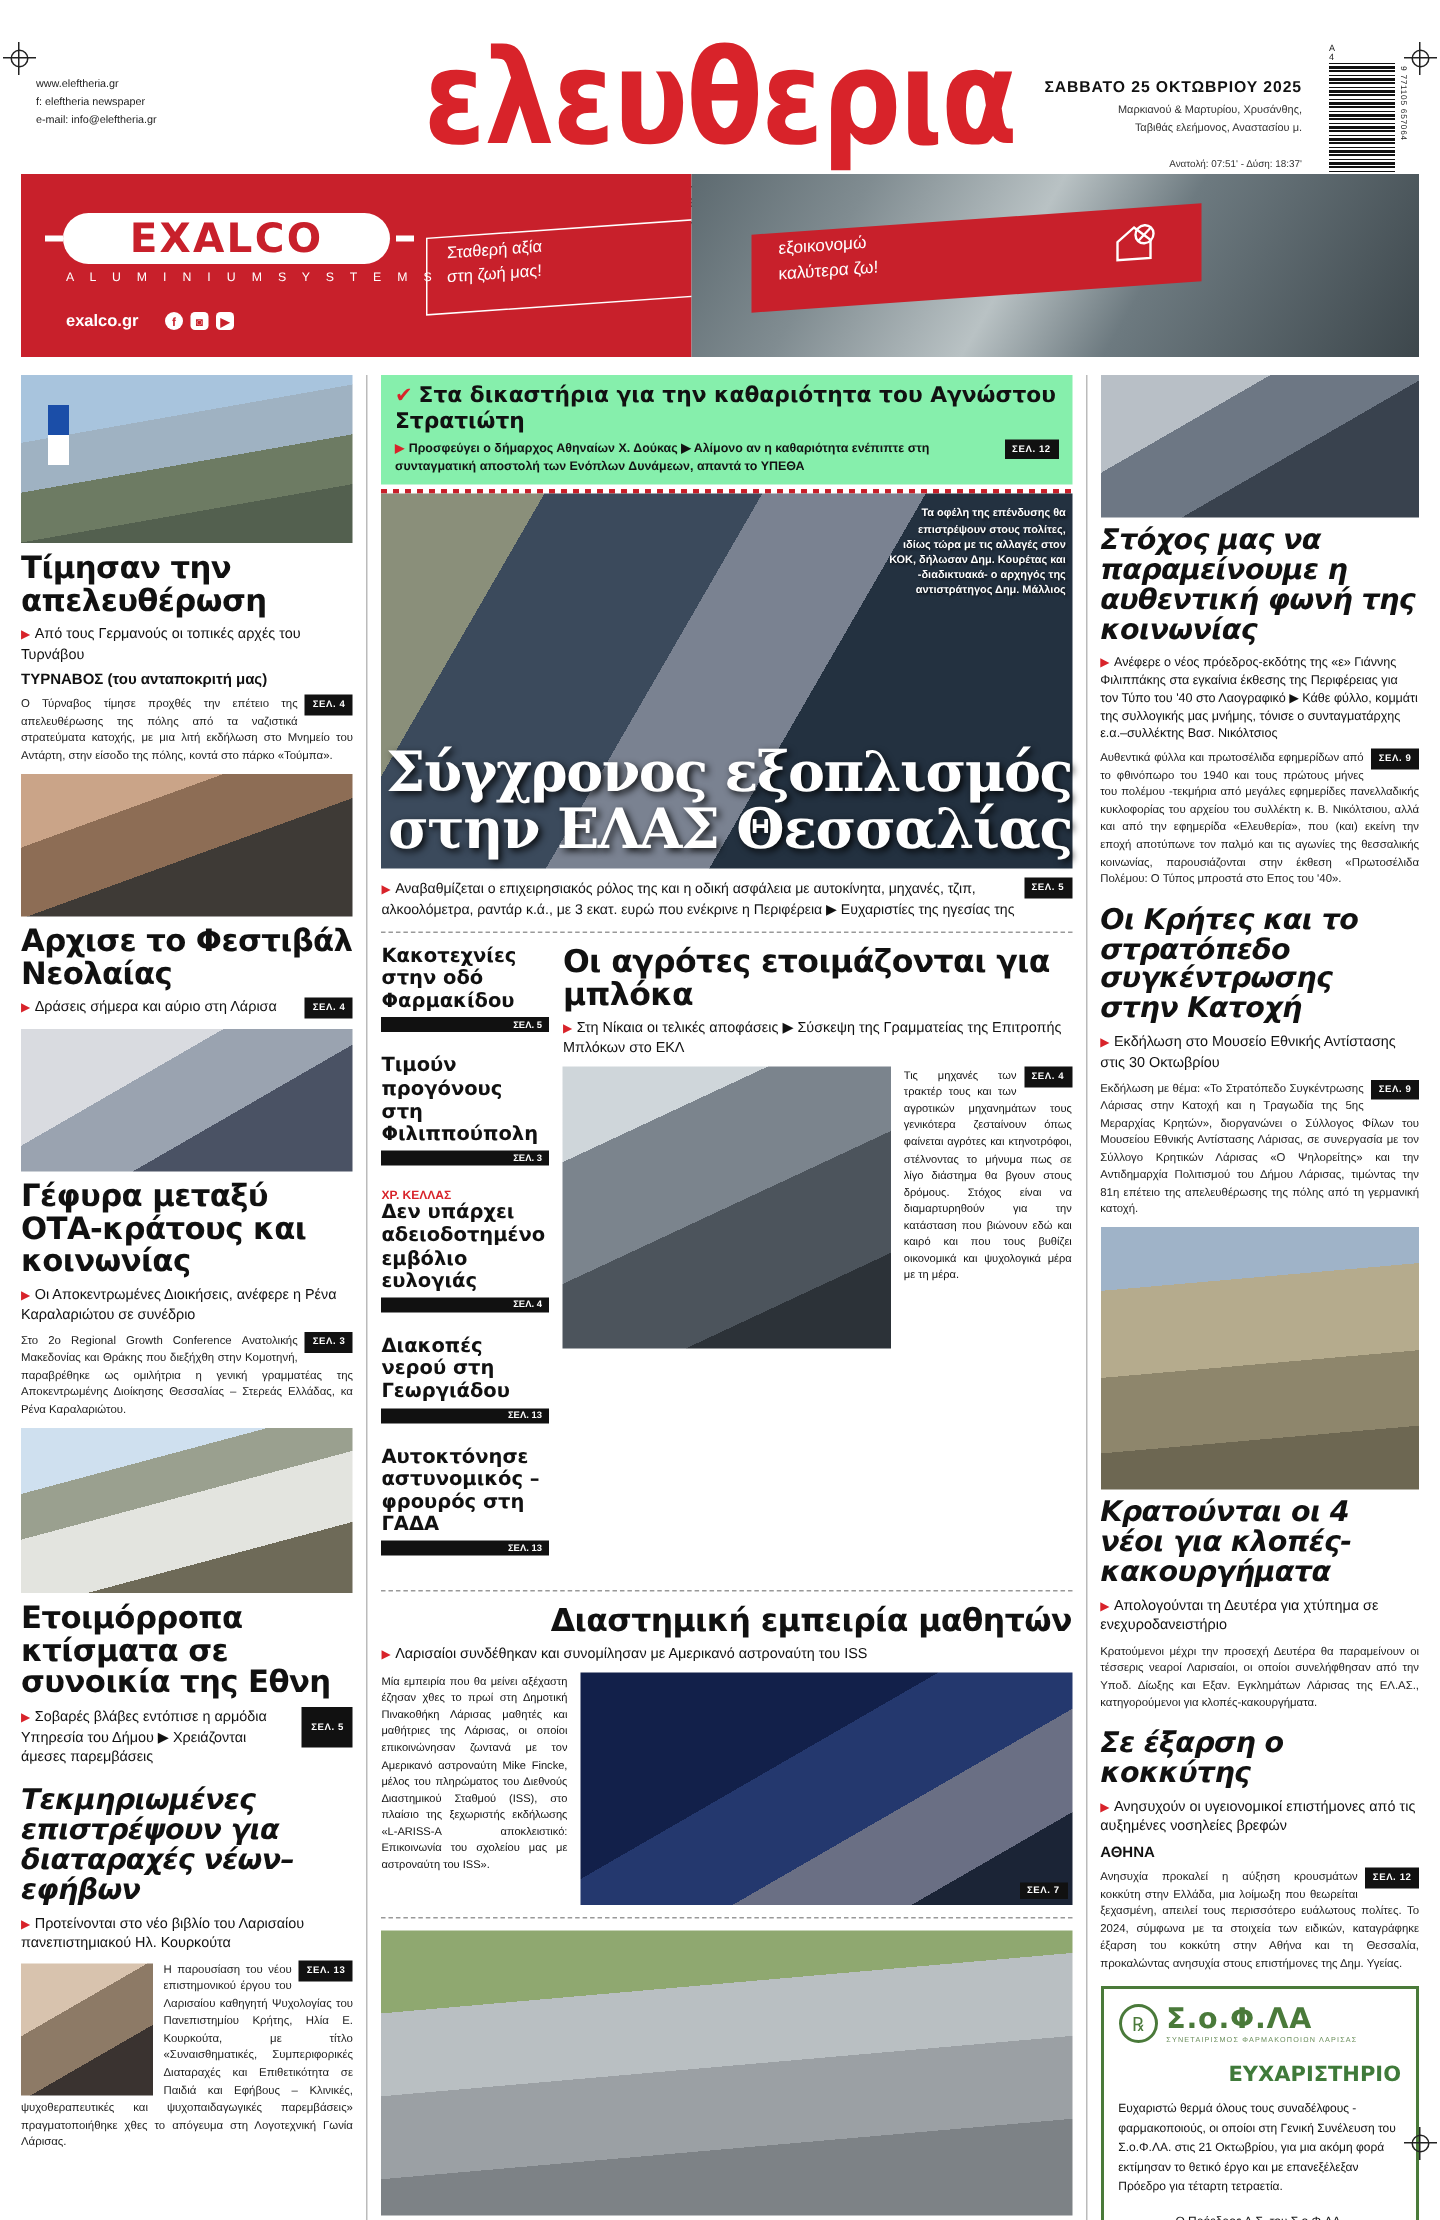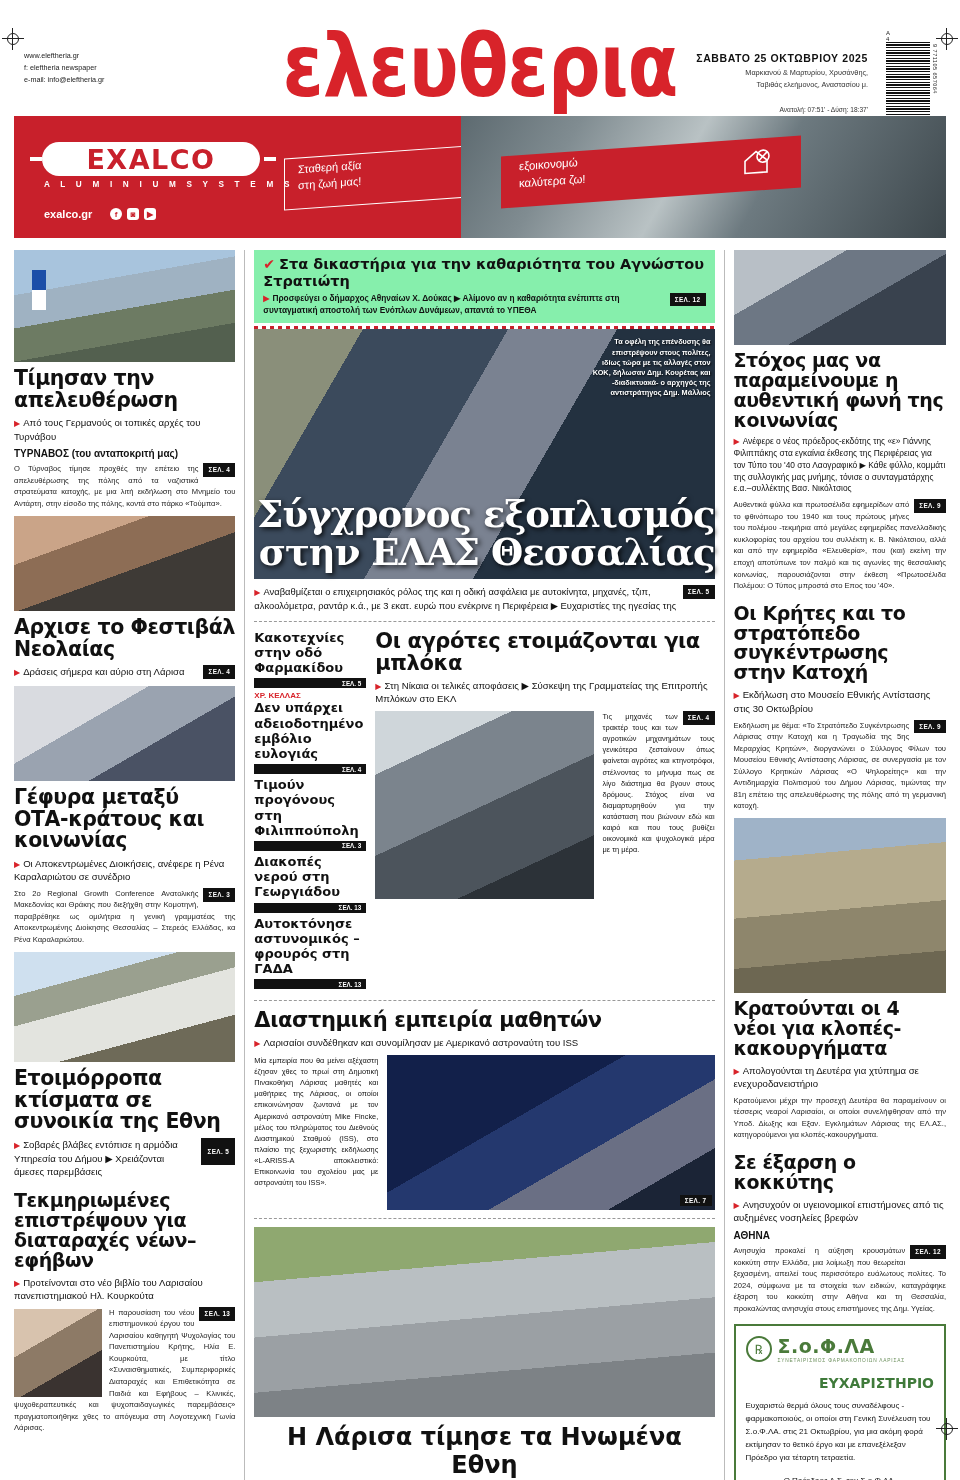--- a/index.html
+++ b/index.html
@@ -62,21 +62,21 @@
   .ad-photo { flex: 1; position: relative;
     background: linear-gradient(120deg,#5d6a70 0%, #808c91 22%, #b9c2c4 45%, #6d7a80 62%, #3d474c 100%); }
   .exalco-logo {
     position: absolute; left: 28px; top: 26px; width: 218px; height: 34px;
     background: #fff; border-radius: 17px; display: flex; align-items: center; justify-content: center;
   }
   .exalco-logo span { color: #c8202b; font-weight: bold; font-size: 27px; letter-spacing: 1.5px;
                       font-family: "DejaVu Sans", sans-serif; }
   .exalco-dash { position: absolute; top: 41px; width: 12px; height: 4px; background: #fff; }
   .exalco-sub { position: absolute; left: 30px; top: 64px; color: #fff; font-size: 8.2px;
-                letter-spacing: 4.2px; font-weight: bold; }
+                letter-spacing: 4.2px; font-weight: normal; }
   .exalco-url { position: absolute; left: 30px; top: 92px; color: #fff; font-size: 11px; font-weight: bold; }
   .exalco-social { position: absolute; left: 96px; top: 92px; display: flex; gap: 5px; align-items: center; }
   .soc { width: 12px; height: 12px; background: #fff; border-radius: 3px; color: #c8202b;
          font-size: 8px; display: flex; align-items: center; justify-content: center; font-weight: bold; }
   .soc.circle { border-radius: 50%; }
   .ad-tilt {
     position: absolute; left: 270px; top: 36px; width: 185px; height: 52px;
     border: 1.5px solid #fff; transform: skewY(-4deg); color: #fff;
   }
   .ad-tilt-txt { position: absolute; left: 284px; top: 44px; color: #fff;
@@ -122,21 +122,21 @@
      linear-gradient(175deg,#8fa870 0 24%, #b9bfc2 24% 48%, #9ba0a4 48% 72%, #7d8286 72% 100%); }
   .ph-rt-top { height: 95px; background:
      linear-gradient(150deg,#b8bfc6 0 30%, #6d7784 30% 58%, #39424e 58% 100%); }
   .ph-crete { height: 175px; background:
      linear-gradient(175deg,#9fb3c8 0 22%, #b5ab8d 22% 52%, #8e866c 52% 78%, #6d6752 78% 100%); }
 
   
   h2.hl { font-family: "DejaVu Sans", sans-serif; font-weight: bold; line-height: 1.05;
           letter-spacing: -0.4px; margin: 6px 0 5px; }
   .hl-lg { font-size: 20.5px; }
-  .hl-md { font-size: 19px; }
+  .hl-md { font-size: 19px; font-style: italic; }
   .sub { font-size: 9.6px; line-height: 1.42; color: #111; }
   .tri { color: #d8232a; font-size: 8px; margin-right: 3px; }
   .body-txt { font-size: 7.6px; line-height: 1.52; text-align: justify; color: #222; margin-top: 4px; }
   .kicker { font-size: 10px; font-weight: bold; margin-top: 5px; }
   .kicker-red { color: #d8232a; font-size: 8px; font-weight: bold; }
   .sel { display: inline-block; background: #111; color: #fff; font-size: 6.4px; font-weight: bold;
          padding: 2px 5px; letter-spacing: .4px; vertical-align: middle; }
   .sel-fr { float: right; margin-left: 5px; }
   .hr-d { border: 0; border-top: 1px dashed #999; margin: 8px 0; }
 
@@ -154,21 +154,21 @@
     font-size: 37px; line-height: 1.02; letter-spacing: -1px;
     text-shadow: 2px 2px 5px rgba(0,0,0,.85); }
   .photo-note { position: absolute; right: 4px; top: 8px; width: 118px; color: #fff;
     font-size: 7.3px; line-height: 1.4; text-align: right; font-weight: bold;
     text-shadow: 1px 1px 2px rgba(0,0,0,.9); }
 
   .mid-sub { font-size: 9.4px; line-height: 1.45; margin-top: 6px; }
 
   
   .briefs { width: 112px; }
-  .brief { margin-bottom: 3px; }
+  .brief { margin-bottom: 15px; }
   .brief h4 { font-family:"DejaVu Sans", sans-serif; font-size: 13px; font-weight: bold; line-height: 1.17; }
   .brief .selbar { background:#111; color:#fff; text-align:right; padding:1.5px 5px; margin-top:3px;
                    font-size:6.3px; font-weight:bold; }
   .two-col { display: flex; gap: 9px; }
   .farm-body { width: 112px; font-size: 7.4px; line-height: 1.5; text-align: justify; }
 
   .sp-body { width: 124px; font-size: 7.4px; line-height: 1.5; text-align: justify; }
 
   .un-title { font-family:"DejaVu Sans", sans-serif; font-size: 24px; font-weight: bold;
               text-align: center; margin-top: 6px; }
@@ -340,27 +340,27 @@
 
       <hr class="hr-d">
 
       <div class="two-col">
         <div class="briefs">
           <div class="brief">
             <h4>Κακοτεχνίες στην οδό Φαρμακίδου</h4>
             <div class="selbar">ΣΕΛ. 5</div>
           </div>
           <div class="brief">
+            <h4>Τιμούν προγόνους στη Φιλιππούπολη</h4>
+            <div class="selbar">ΣΕΛ. 3</div>
+          </div>
+          <div class="brief">
             <div class="kicker-red">ΧΡ. ΚΕΛΛΑΣ</div>
             <h4>Δεν υπάρχει αδειοδοτημένο εμβόλιο ευλογιάς</h4>
             <div class="selbar">ΣΕΛ. 4</div>
-          </div>
-          <div class="brief">
-            <h4>Τιμούν προγόνους στη Φιλιππούπολη</h4>
-            <div class="selbar">ΣΕΛ. 3</div>
           </div>
           <div class="brief">
             <h4>Διακοπές νερού στη Γεωργιάδου</h4>
             <div class="selbar">ΣΕΛ. 13</div>
           </div>
           <div class="brief">
             <h4>Αυτοκτόνησε αστυνομικός –φρουρός στη ΓΑΔΑ</h4>
             <div class="selbar">ΣΕΛ. 13</div>
           </div>
         </div>
@@ -376,21 +376,21 @@
               <span class="sel sel-fr">ΣΕΛ. 4</span>
               <span>Τις μηχανές των τρακτέρ τους και των αγροτικών μηχανημάτων τους γενικότερα ζεσταίνουν όπως φαίνεται αγρότες και κτηνοτρόφοι, στέλνοντας το μήνυμα πως σε λίγο διάστημα θα βγουν στους δρόμους. Στόχος είναι να διαμαρτυρηθούν για την κατάσταση που βιώνουν εδώ και καιρό και που τους βυθίζει οικονομικά και ψυχολογικά μέρα με τη μέρα.</span>
             </div>
           </div>
         </div>
       </div>
 
       <hr class="hr-d">
 
       <div>
-        <h2 class="hl" style="font-size:21px;text-align:left;">Διαστημική εμπειρία μαθητών</h2>
+        <h2 class="hl" style="font-size:21px;text-align:right;">Διαστημική εμπειρία μαθητών</h2>
         <div class="sub"><span class="tri">▶</span><span>Λαρισαίοι συνδέθηκαν και συνομίλησαν με Αμερικανό αστροναύτη του ISS</span></div>
         <div class="two-col" style="margin-top:5px;">
           <div class="sp-body">Μία εμπειρία που θα μείνει αξέχαστη έζησαν χθες το πρωί στη Δημοτική Πινακοθήκη Λάρισας μαθητές και μαθήτριες της Λάρισας, οι οποίοι επικοινώνησαν ζωντανά με τον Αμερικανό αστροναύτη Mike Fincke, μέλος του πληρώματος του Διεθνούς Διαστημικού Σταθμού (ISS), στο πλαίσιο της ξεχωριστής εκδήλωσης «L-ARISS-A αποκλειστικό: Επικοινωνία του σχολείου μας με αστροναύτη του ISS».</div>
           <div style="flex:1;position:relative;">
             <div class="ph ph-space"></div>
             <span class="sel" style="position:absolute;right:3px;bottom:4px;">ΣΕΛ. 7</span>
           </div>
         </div>
       </div>
 

